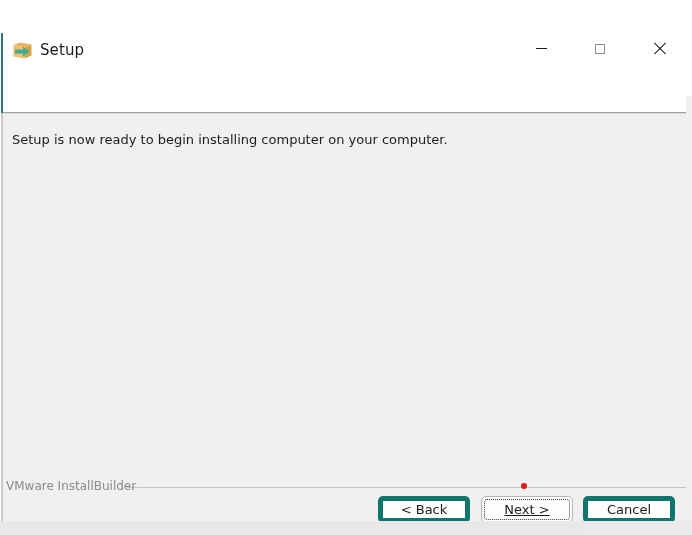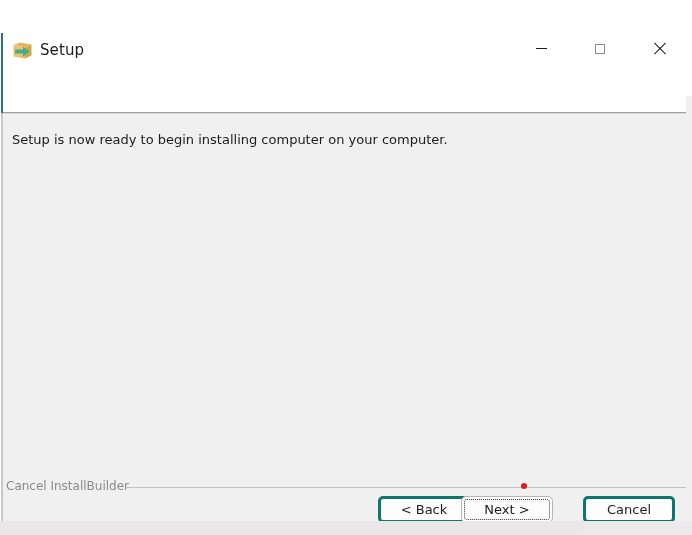--- a/index.html
+++ b/index.html
@@ -248,34 +248,34 @@
     width: 692px;
     height: 30px;
   }
 
   .btn {
     position: absolute;
     top: 0;
     width: 92px;
     height: 27px;
     background: #fdfdfd;
-    border: 3px solid #0f766e;
+    border: 5px solid #0f766e;
     border-radius: 5px;
     font-size: 13px;
     color: #1c1c1c;
     font-family: "DejaVu Sans", "Liberation Sans", sans-serif;
     display: flex;
     align-items: center;
     justify-content: center;
     box-sizing: border-box;
     cursor: default;
     padding: 0;
   }
   .btn-back   { left: 378px; }
-  .btn-next   { left: 461px; }
+  .btn-next   { left: 481px; text-decoration: underline; }
   .btn-cancel { left: 583px; }
 
   .btn-next {
     background: #fdfdfd;
     border: 1px solid #b6b6b6;
   }
   .btn-next .focus-ring {
     position: absolute;
     left: 2px;
     top: 2px;
@@ -332,21 +332,21 @@
 
 
     <div class="header-rule"></div>
     <div class="header-rule2"></div>
 
     <div class="content">
       <div class="body-text">Setup is now ready to begin installing computer on your computer.</div>
     </div>
 
     <div class="footer-rule"></div>
-    <div class="footer-brand">Cancel InstallBuilder</div>
+    <div class="footer-brand">VMware InstallBuilder</div>
 
     <div class="buttons">
       <button class="btn btn-back">&lt; Back</button>
 
       <button class="btn btn-next">
         <span>Next &gt;</span>
         <span class="focus-ring"></span>
       </button>
 
       <button class="btn btn-cancel">Cancel</button>

